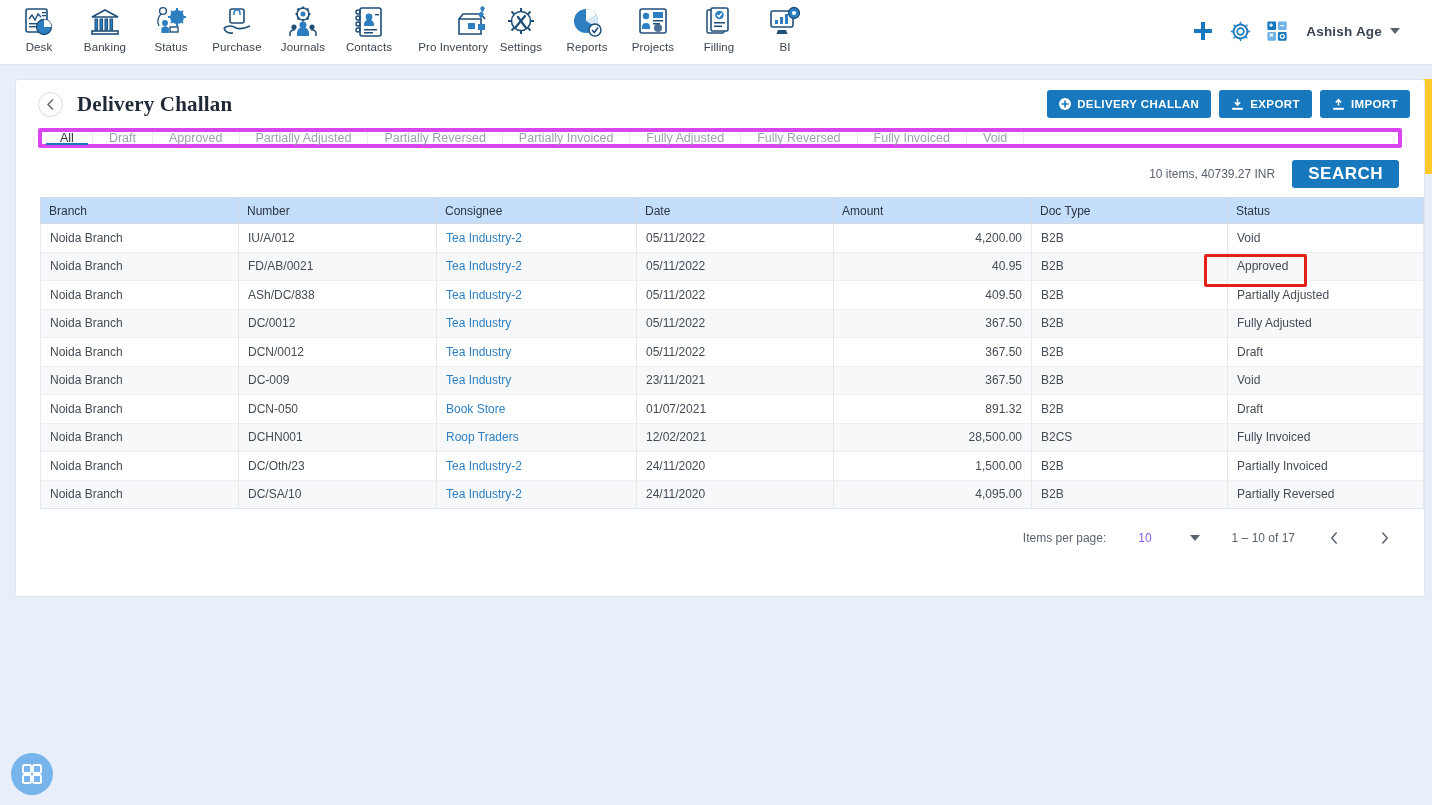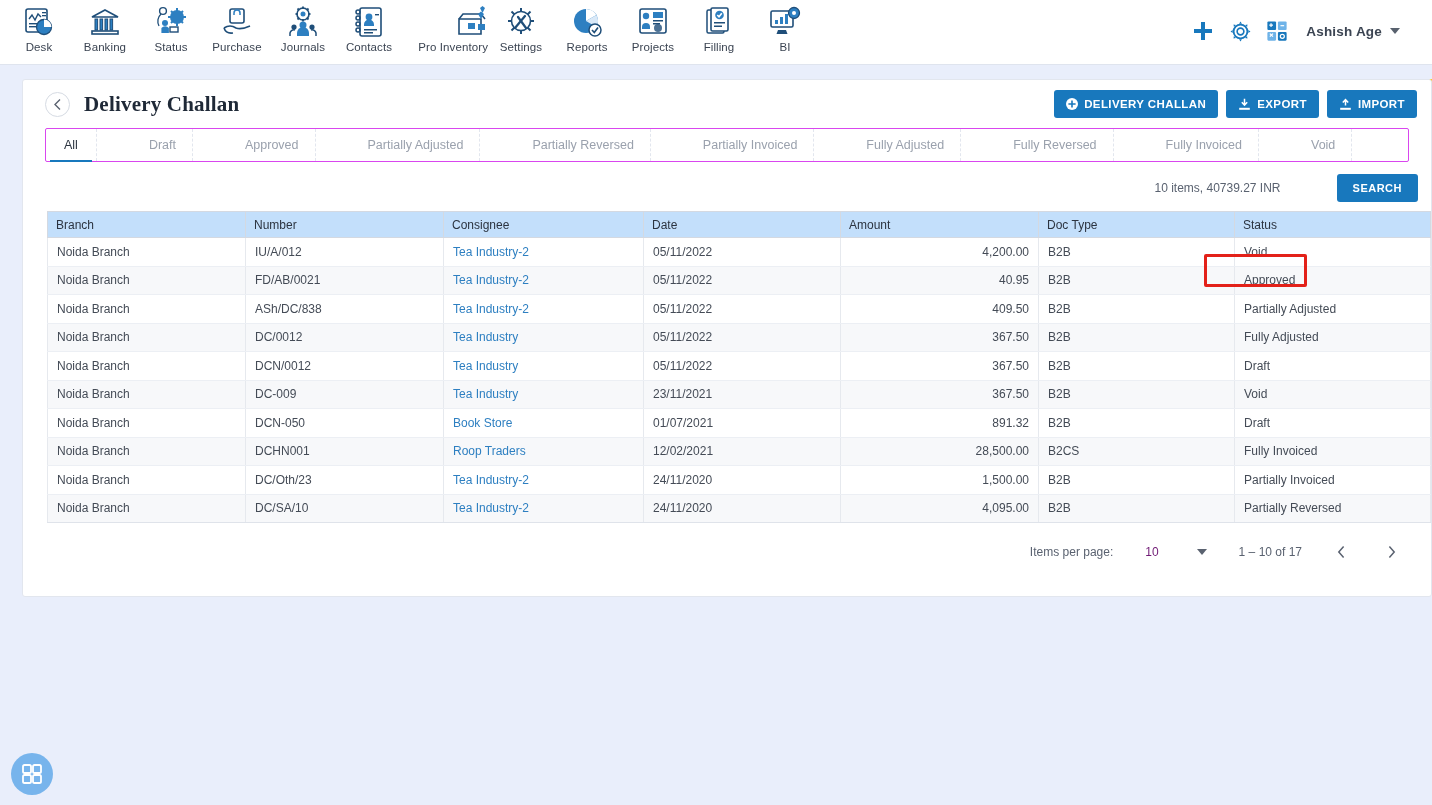--- a/index.html
+++ b/index.html
@@ -36,21 +36,21 @@
     gap: 14px; padding-right: 32px; height: 62px;
   }
   .icon-btn { display: flex; align-items: center; justify-content: center; cursor: pointer; }
   .user-name { font-size: 13.5px; color: #3b4452; font-weight: bold; letter-spacing: .2px; }
   .user-wrap { display: flex; align-items: center; gap: 8px; cursor: pointer; margin-left: 4px;}
   .caret { width: 0; height: 0; border-left: 5px solid transparent; border-right: 5px solid transparent;
            border-top: 6px solid #58616e; }
 
   
   .card {
-    position: absolute; left: 22px; top: 79px;
+    position: absolute; left: 15px; top: 79px;
     width: 1410px; height: 518px;
     background: #ffffff;
     border: 1px solid #e2e6ee;
     border-radius: 3px;
   }
   .card-head {
     height: 48px; display: flex; align-items: center;
     padding: 0 14px 0 22px;
   }
   .back-circle {
@@ -68,46 +68,46 @@
   .btn {
     background: #1878bd; color: #fff; border: none; border-radius: 3px;
     height: 28px; padding: 0 12px; font-size: 11.5px; font-weight: bold;
     letter-spacing: .4px; display: inline-flex; align-items: center; gap: 6px;
     cursor: pointer; font-family: "Liberation Sans", sans-serif;
   }
 
   
   .tabs-wrap { padding: 0 22px; }
   .tabs {
-    display: flex; align-items: stretch; height: 34px;
-    border: 1px solid #d946ef; border-radius: 2px; background: #fff; gap: 36px;
+    display: flex; align-items: stretch; height: 20px;
+    border: 4px solid #d946ef; border-radius: 2px; background: #fff;
   }
   .tab {
     display: flex; align-items: center; justify-content: center;
     padding: 0 16px; font-size: 12.5px; color: #9aa1ad;
     border-right: 1px dashed #e2e6ee; cursor: pointer; white-space: nowrap;
     position: relative;
   }
   .tab:first-child { padding: 0 18px; }
   .tab.active { color: #2c3440; font-weight: normal; }
   .tab.active:after {
     content: ""; position: absolute; left: 4px; right: 4px; bottom: -1px;
     height: 2px; background: #1878bd;
   }
 
   
   .search-strip {
     display: flex; align-items: center; justify-content: flex-end;
-    gap: 24px; padding: 12px 13px 9px 0;
+    gap: 17px; padding: 12px 25px 9px 0;
   }
   .items-count { font-size: 12px; color: #5a6270; }
   .btn-search {
     background: #1878bd; color: #fff; border: none; border-radius: 3px;
-    height: 28px; padding: 0 16px; font-size: 11px; font-weight: bold;
-    letter-spacing: .5px; cursor: pointer; font-family: "Liberation Sans", sans-serif; margin-left: 32px;
+    height: 28px; padding: 0 16px; font-size: 17px; font-weight: bold;
+    letter-spacing: .5px; cursor: pointer; font-family: "Liberation Sans", sans-serif;
   }
 
   
   .table-wrap { padding: 0 24px; }
   table { border-collapse: collapse; width: 1383px; table-layout: fixed; }
   thead th {
     background: #c3dffb; color: #2c3440; font-size: 12px; font-weight: normal;
     height: 26px; border: 1px solid #d4d9e1; text-align: left; padding: 0 8px;
   }
   tbody td {
@@ -128,21 +128,21 @@
   .col-date     { width: 197px; }
   .col-amount   { width: 198px; }
   .col-doctype  { width: 196px; }
   .col-status   { width: 196px; }
 
   
   .paginator {
     display: flex; align-items: center; justify-content: flex-end;
     gap: 28px; padding: 18px 29px 0 0; font-size: 12px; color: #5a6270;
   }
-  .ipp-val { color: #701a75; margin-left: 4px; }
+  .ipp-val { color: #8b5cf6; margin-left: 4px; }
   .sel-caret { width: 0; height: 0; border-left: 5px solid transparent;
                border-right: 5px solid transparent; border-top: 6px solid #5a6270;
                cursor: pointer; margin: 0 4px 0 10px;}
   .range { margin-left: 0; }
   .pg-btn { cursor: pointer; color: #5a6270; display:flex; align-items:center;
             justify-content:center; width: 22px; height: 22px; }
 
   
   .options-tab {
     position: absolute; right: 0; top: 79px;

